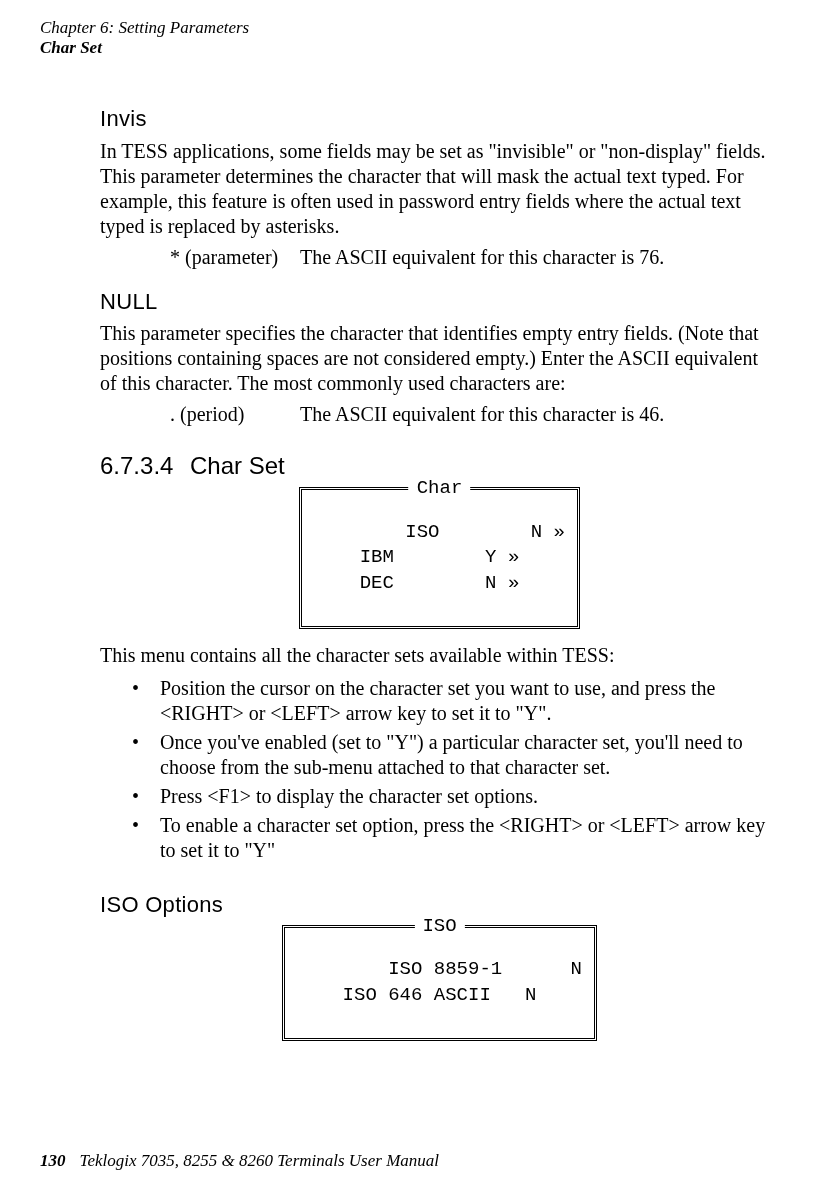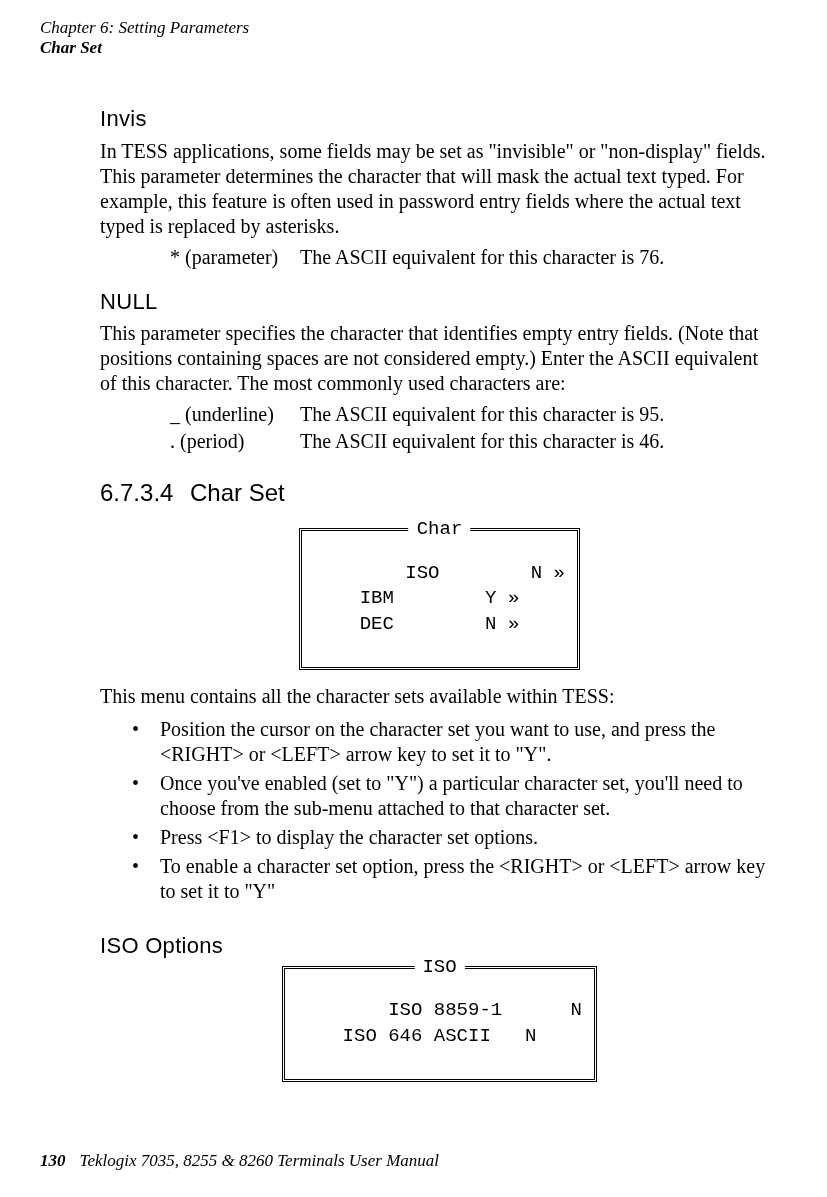--- a/index.html
+++ b/index.html
@@ -52,21 +52,21 @@
     margin-top: 2px;
     margin-bottom: 2px;
   }
   .indent-row .col1 { width: 130px; }
   .indent-row .col2 { flex: 1; }
   .section-num {
     font-family: "Arial Narrow", Arial, Helvetica, sans-serif;
     font-stretch: condensed;
     font-size: 24px;
     margin-top: 24px;
-    margin-bottom: 20px;
+    margin-bottom: 6px;
   }
   .section-num .num { display:inline-block; width: 90px; }
   .menu-box-wrap {
     display:flex;
     justify-content:center;
     margin: 6px 0 14px 0;
   }
   .menu-box {
     font-family: "Courier New", Courier, monospace;
     font-size: 19px;
@@ -130,24 +130,20 @@
     <div class="h-sub h-sub-cond">Invis</div>
     <p class="body">In TESS applications, some fields may be set as "invisible" or "non-display" fields. This parameter determines the character that will mask the actual text typed. For example, this feature is often used in password entry fields where the actual text typed is replaced by asterisks.</p>
     <div class="indent-row">
       <div class="col1">* (parameter)</div>
       <div class="col2">The ASCII equivalent for this character is 76.</div>
     </div>
 
     <div class="h-sub h-sub-cond" style="margin-top:18px;">NULL</div>
     <p class="body">This parameter specifies the character that identifies empty entry fields. (Note that positions containing spaces are not considered empty.) Enter the ASCII equivalent of this character. The most commonly used characters are:</p>
     <div class="indent-row">
-      <div class="col1">_ (underline)</div>
-      <div class="col2">The ASCII equivalent for this character is 95.</div>
-    </div>
-    <div class="indent-row">
       <div class="col1">. (period)</div>
       <div class="col2">The ASCII equivalent for this character is 46.</div>
     </div>
 
     <div class="section-num">
       <span class="num">6.7.3.4</span><span>Char Set</span>
     </div>
 
     <div class="menu-box-wrap">
       <div class="menu-box" style="min-width:190px;">

